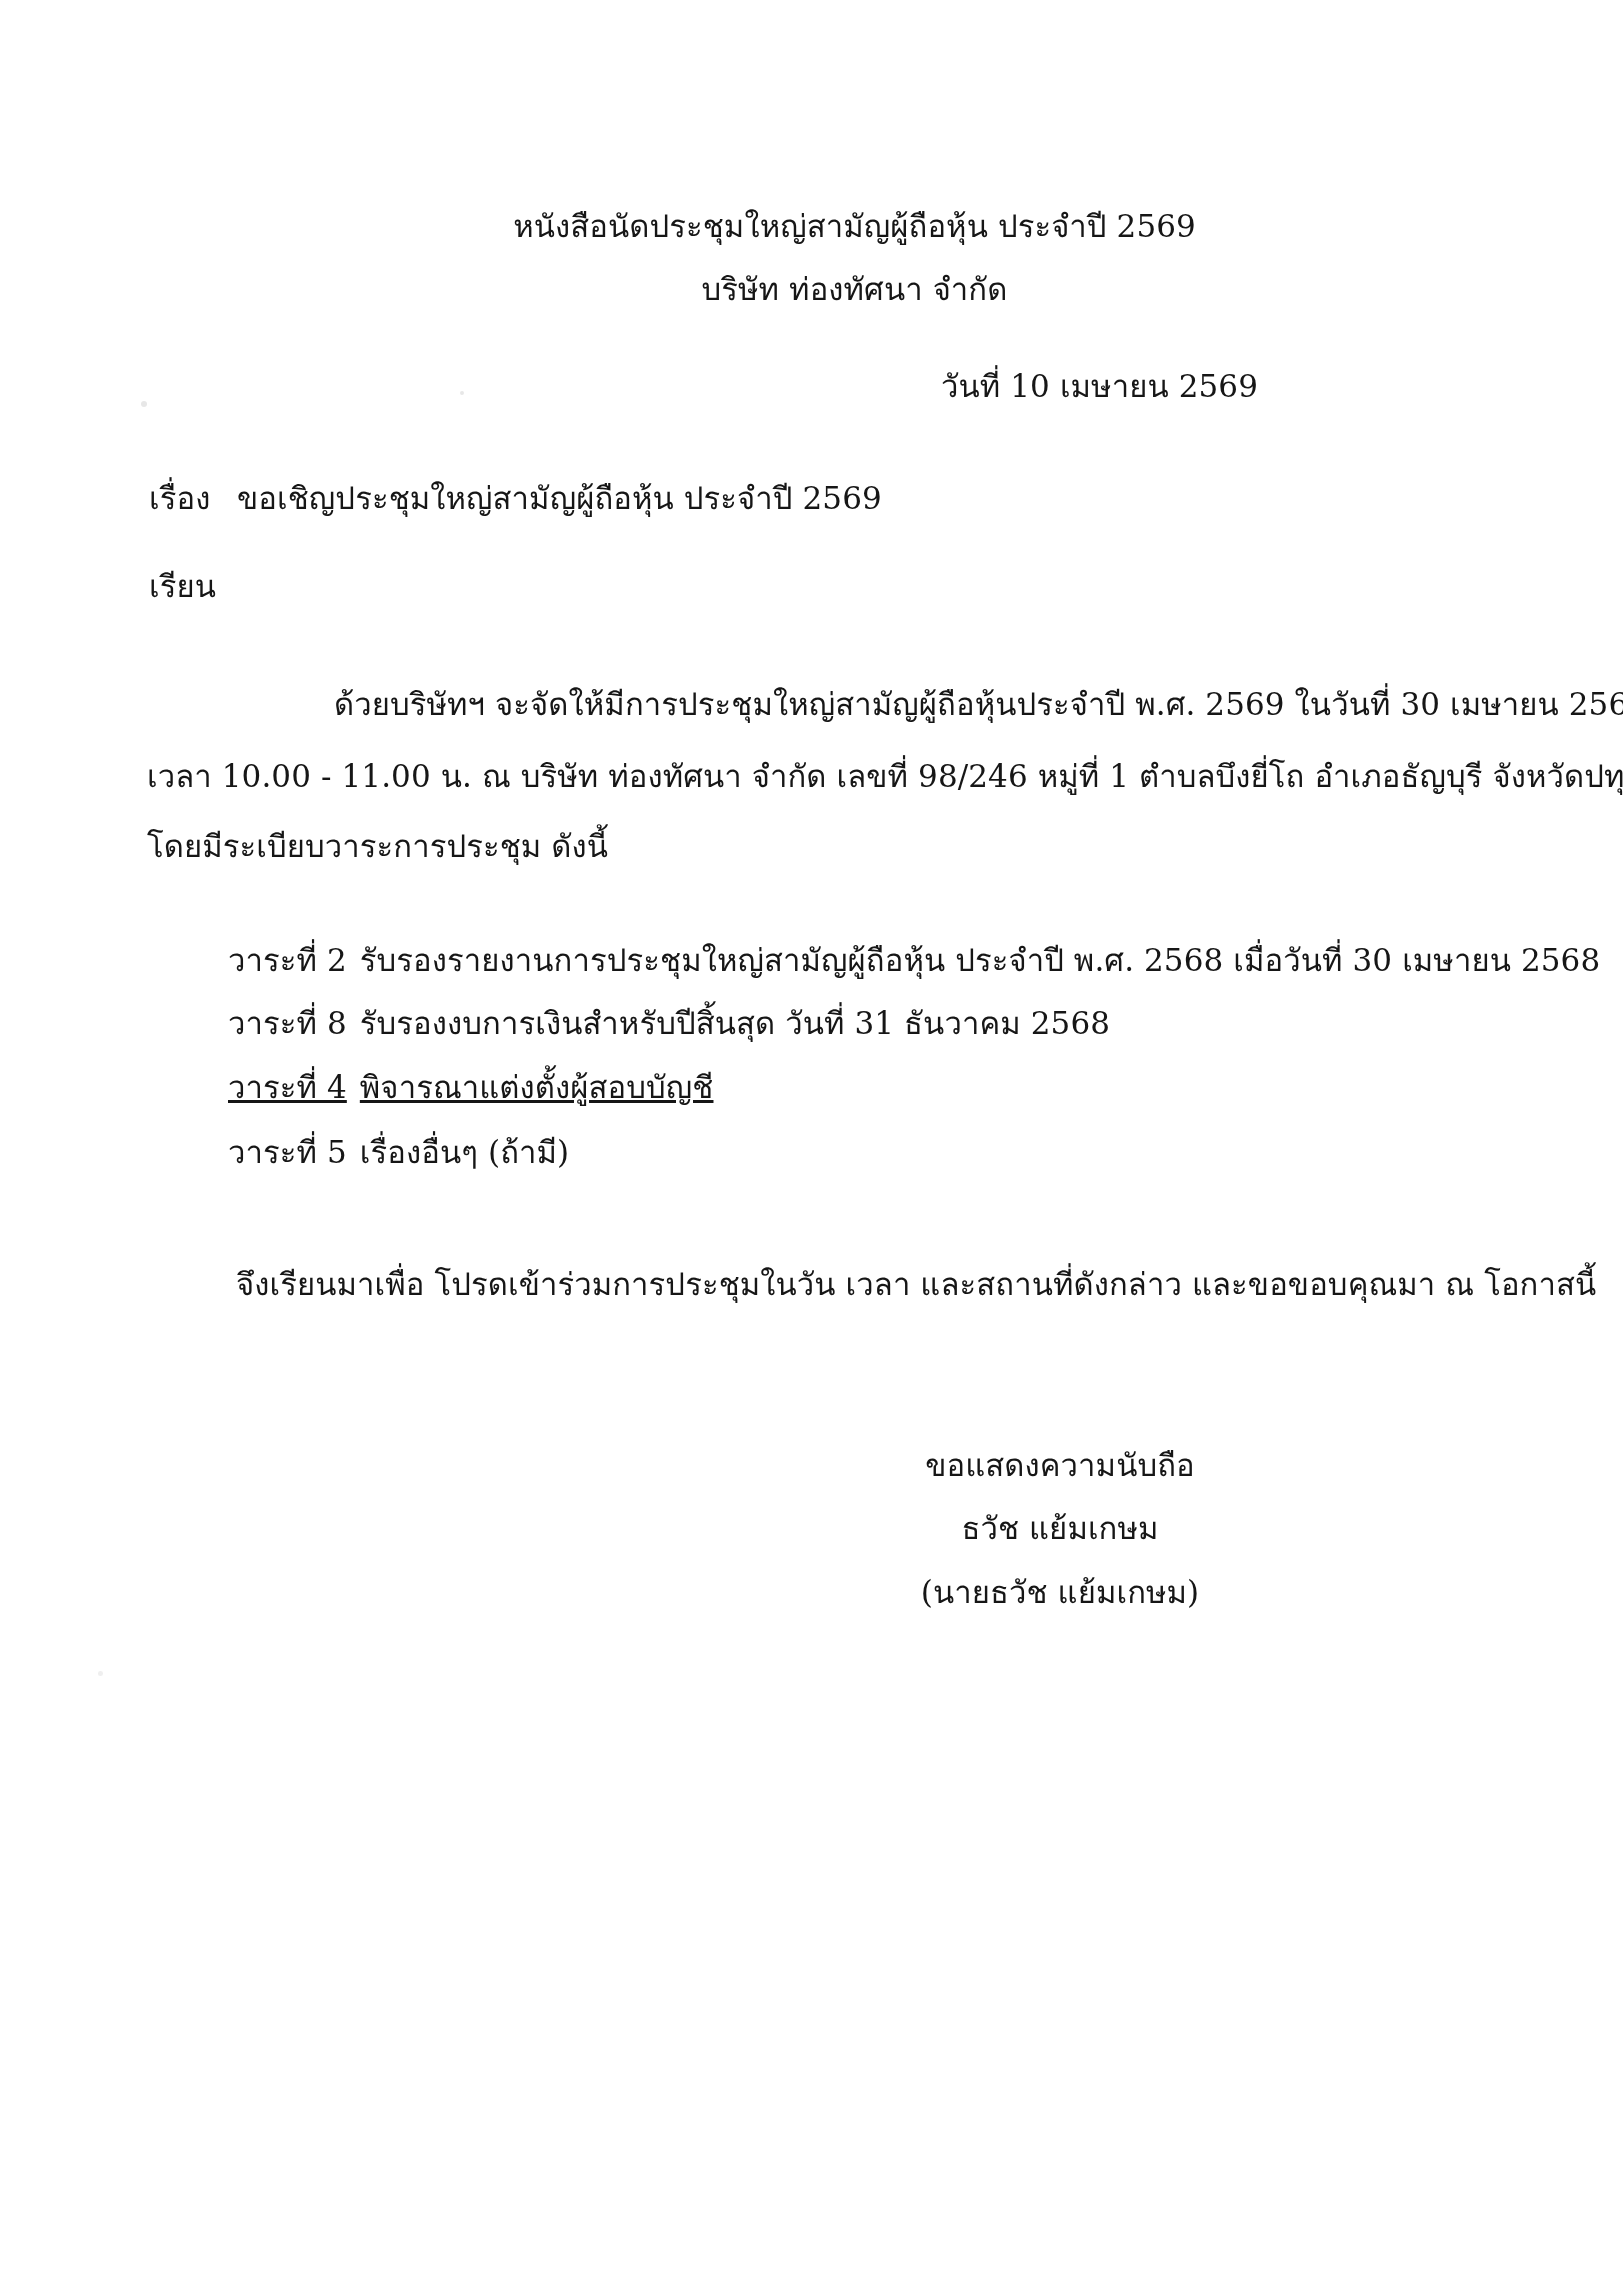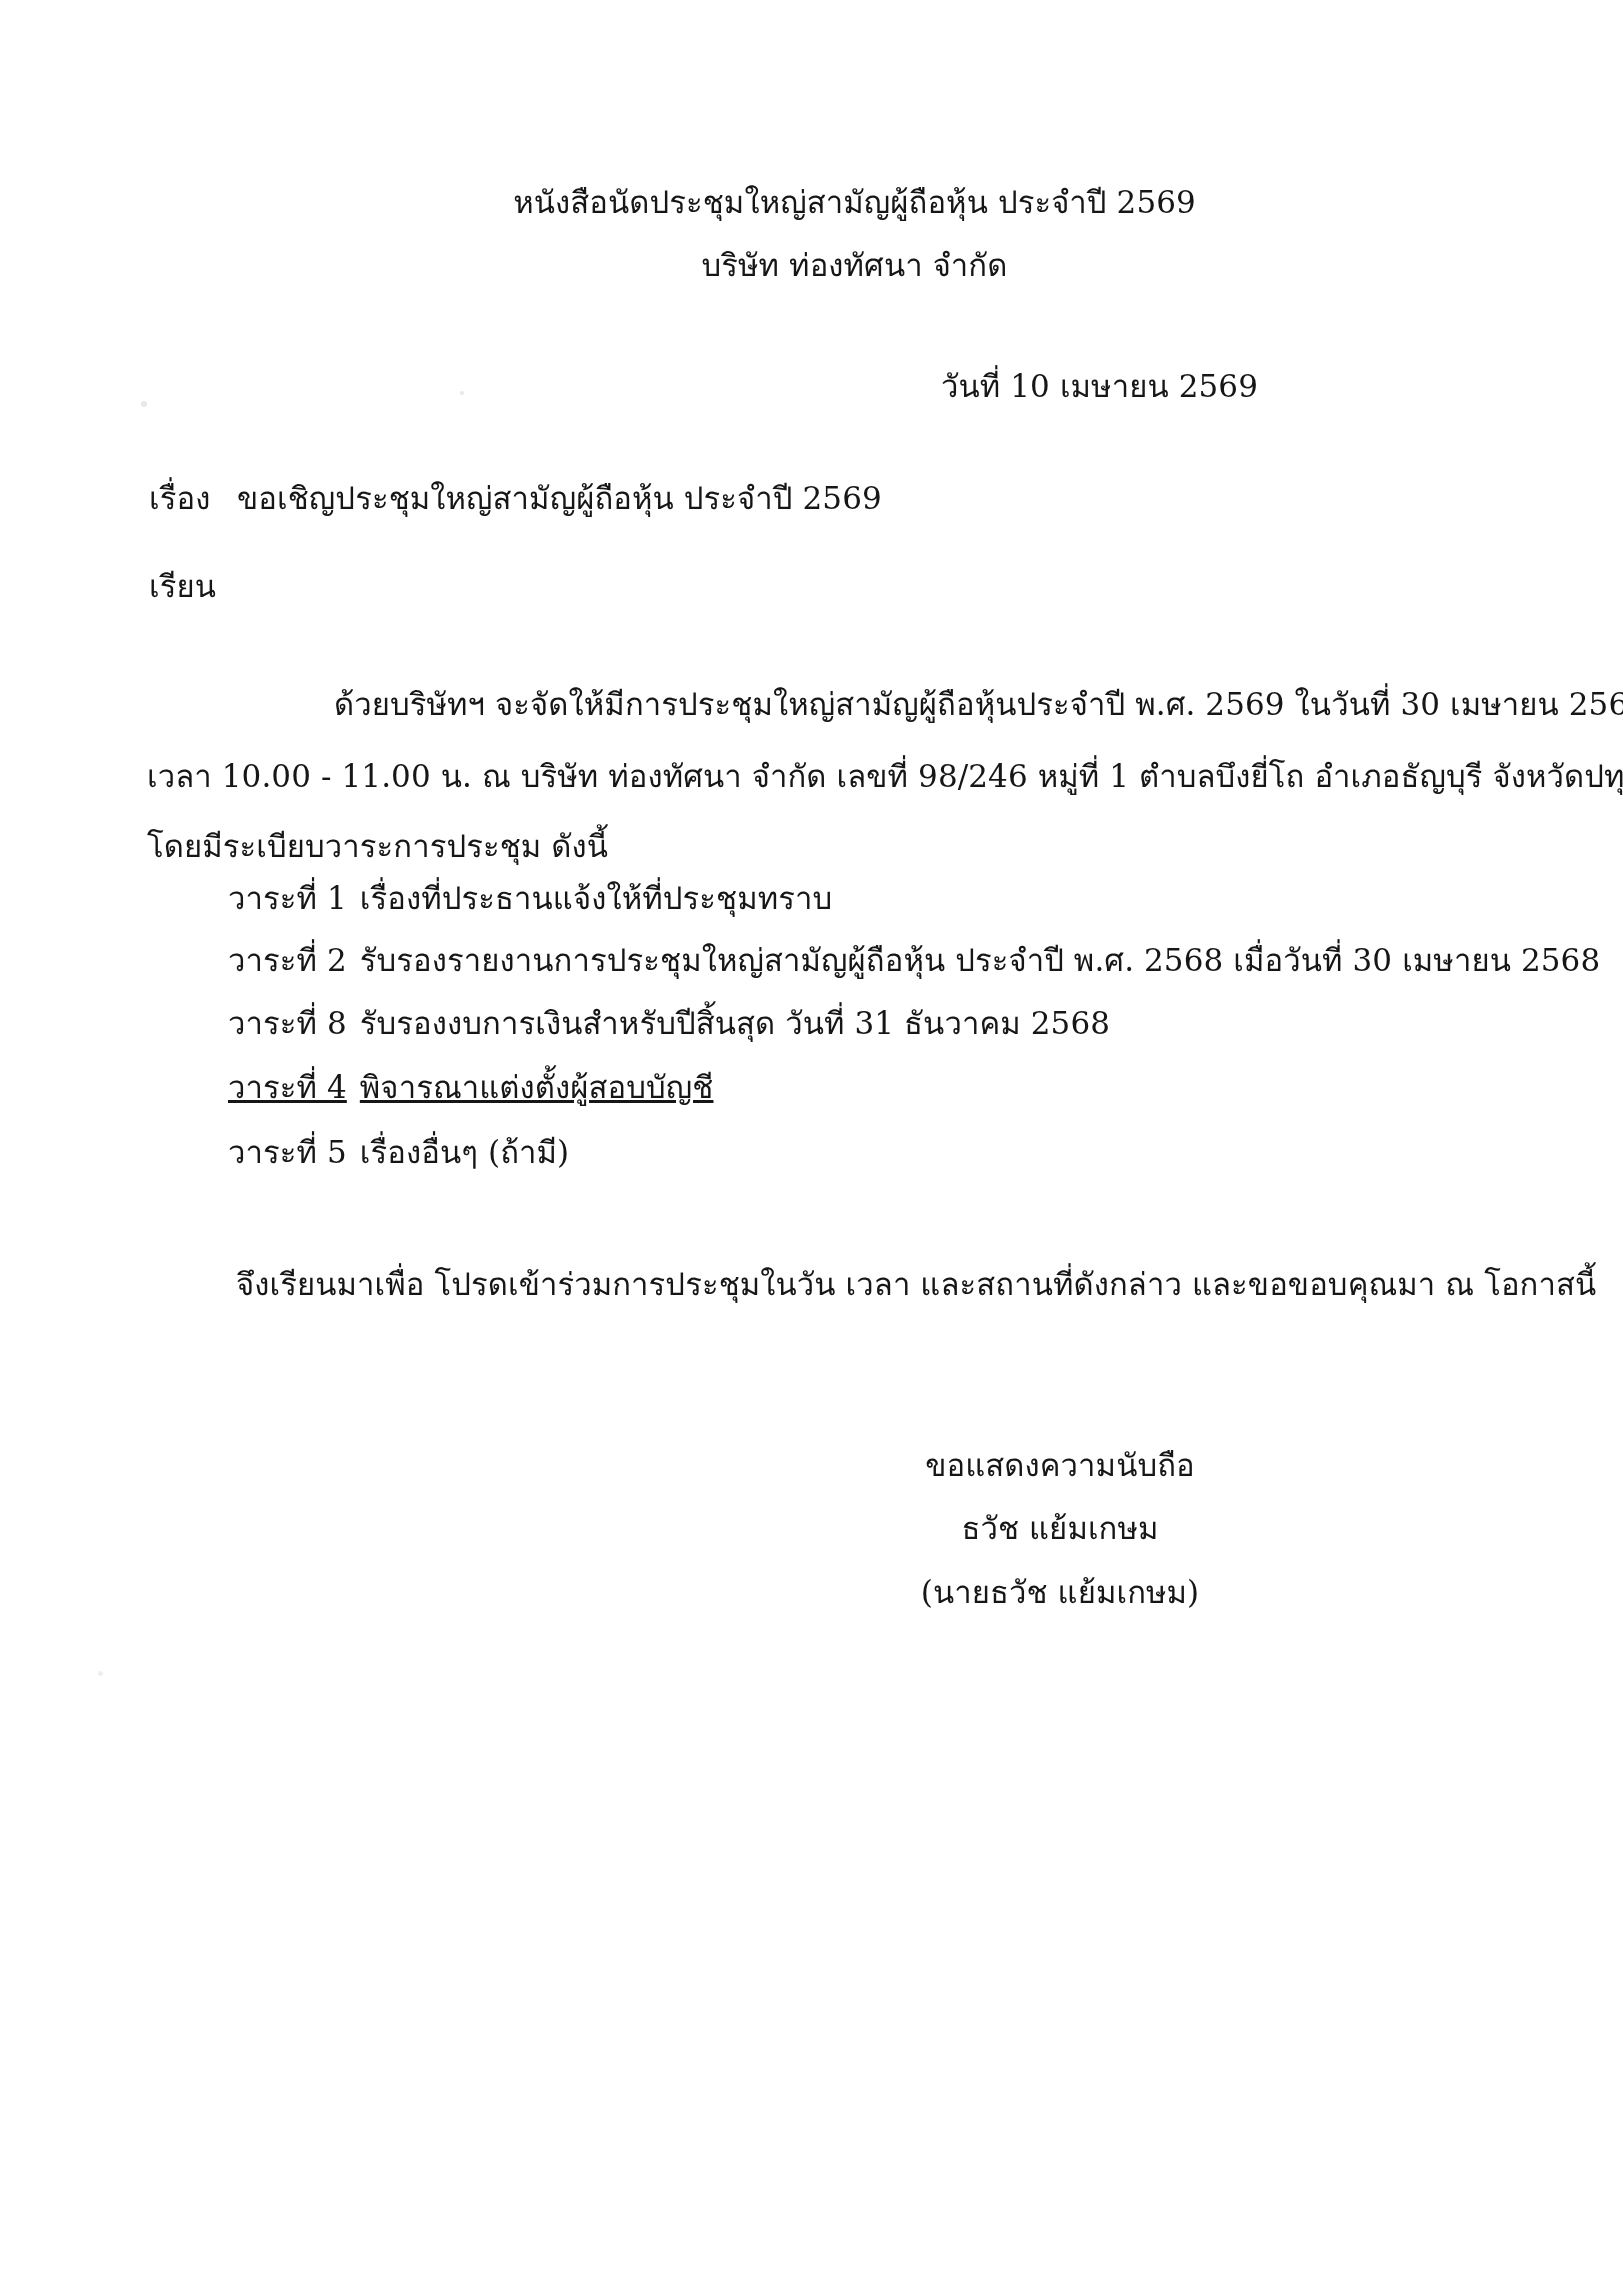--- a/index.html
+++ b/index.html
@@ -22,20 +22,21 @@
     position: absolute;
     line-height: 46px;
     white-space: nowrap;
     letter-spacing: 0.1px;
   }
   
   .centered-head {
     left: 86px;
     width: 1537px;
     text-align: center;
+    margin-top: 24px;
   }
   .title-line-1 { top: 179px; }
   .title-line-2 { top: 242px; }
 
   .date-line { top: 363px; left: 941px; }
 
   .field-row { display: flex; }
   .subject-row { top: 475px; left: 149px; }
   .recipient-row { top: 563px; left: 149px; }
   .field-label {
@@ -95,23 +96,20 @@
   </div>
 
   <div class="line field-row recipient-row">
     <span class="field-label">เรียน</span>
   </div>
 
   <div class="line body-line-1">ด้วยบริษัทฯ  จะจัดให้มีการประชุมใหญ่สามัญผู้ถือหุ้นประจำปี  พ.ศ. 2569 ในวันที่  30  เมษายน  2569</div>
   <div class="line body-line-2">เวลา 10.00 - 11.00 น.  ณ  บริษัท  ท่องทัศนา จำกัด  เลขที่ 98/246  หมู่ที่ 1  ตำบลบึงยี่โถ  อำเภอธัญบุรี  จังหวัดปทุมธานี</div>
   <div class="line body-line-3">โดยมีระเบียบวาระการประชุม ดังนี้</div>
 
-  <div class="line agenda-item agenda-item-1">
-    <span class="agenda-label">วาระที่ 1</span><span>เรื่องที่ประธานแจ้งให้ที่ประชุมทราบ</span>
-  </div>
   <div class="line agenda-item agenda-item-2">
     <span class="agenda-label">วาระที่ 2</span><span>รับรองรายงานการประชุมใหญ่สามัญผู้ถือหุ้น ประจำปี พ.ศ. 2568  เมื่อวันที่  30  เมษายน  2568</span>
   </div>
   <div class="line agenda-item agenda-item-3">
     <span class="agenda-label">วาระที่ 8</span><span>รับรองงบการเงินสำหรับปีสิ้นสุด  วันที่  31  ธันวาคม  2568</span>
   </div>
   <div class="line agenda-item agenda-item-4">
     <span class="agenda-label">วาระที่ 4</span><span>พิจารณาแต่งตั้งผู้สอบบัญชี</span>
   </div>
   <div class="line agenda-item agenda-item-5">

